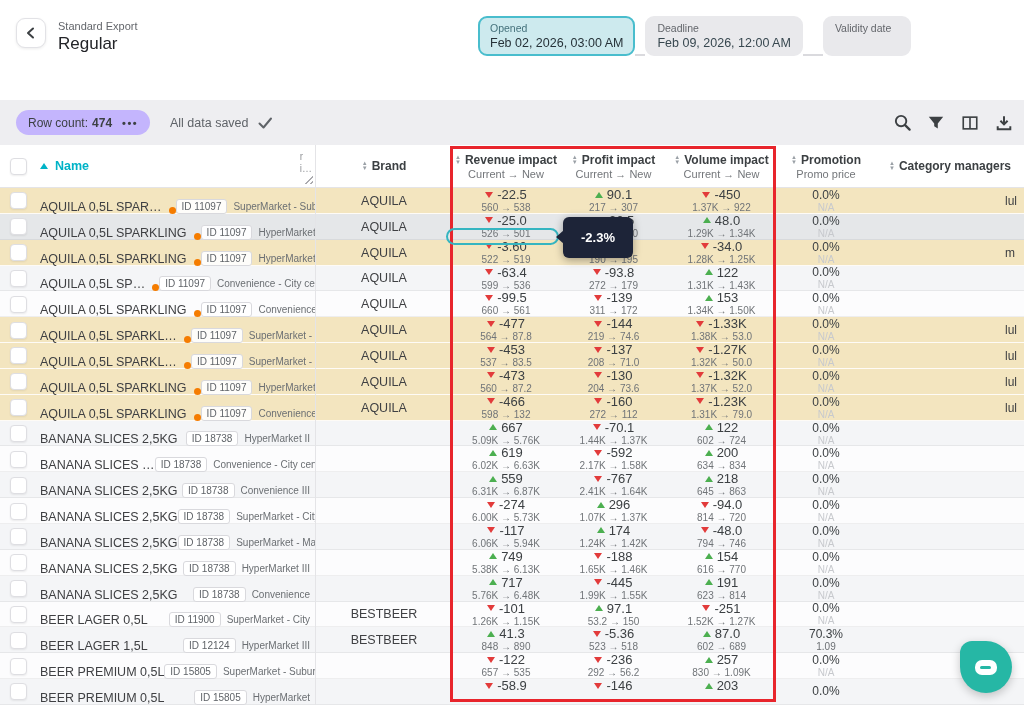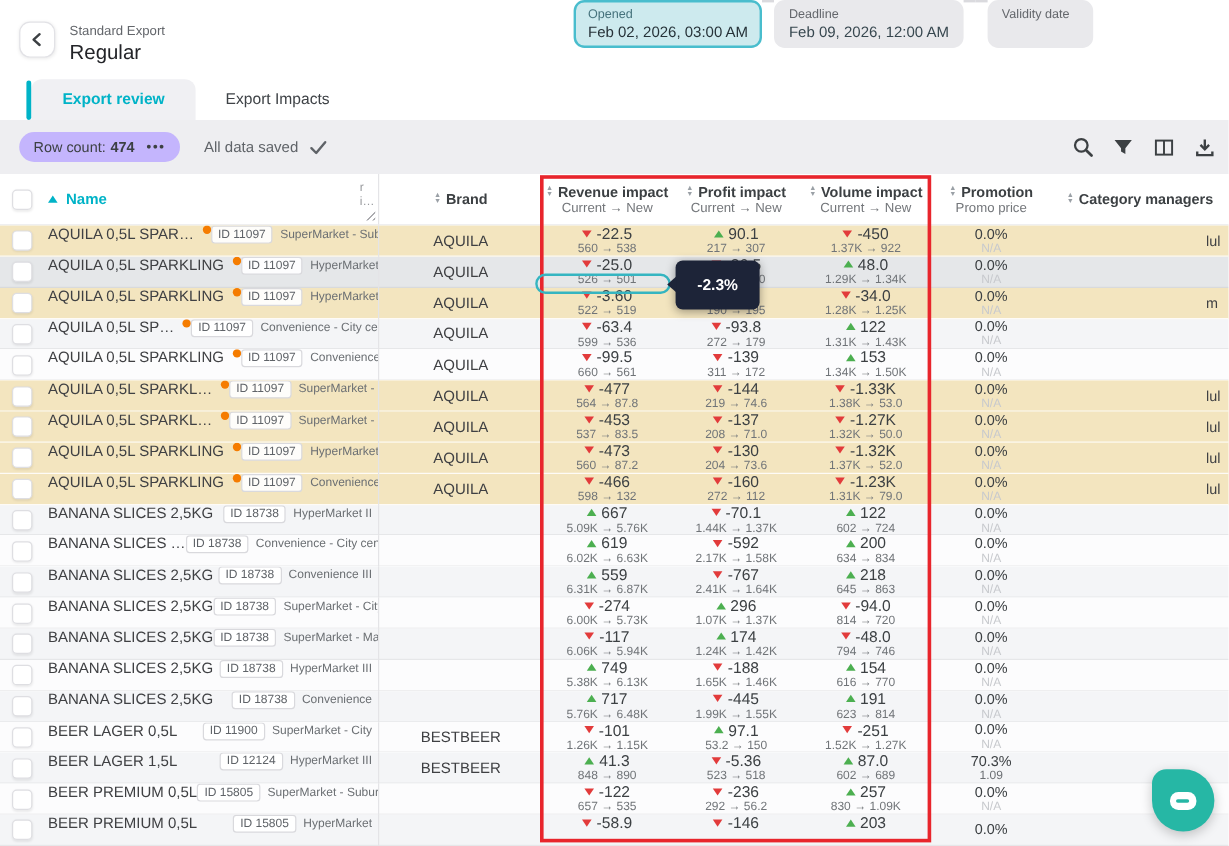--- a/index.html
+++ b/index.html
@@ -8,21 +8,21 @@
   #app { position:relative; width:1024px; height:705px; overflow:hidden; background:#fff; }
 
   
   .topbar { position:absolute; left:0; top:0; width:1024px; height:65px; background:#fff; }
   .back-btn { position:absolute; left:16px; top:18px; width:30px; height:30px; background:#fff;
     border:1px solid #e2e2e6; border-radius:9px; box-shadow:0 1px 3px rgba(0,0,0,.08);
     display:flex; align-items:center; justify-content:center; cursor:pointer; }
   .bc-label { position:absolute; left:58px; top:20px; font-size:11px; color:#63666b; }
   .page-title { position:absolute; left:58px; top:34px; font-size:17px; color:#232428; }
 
-  .dates { position:absolute; left:478px; top:0; display:flex; align-items:flex-start; }
+  .dates { position:absolute; left:478px; top:16px; display:flex; align-items:flex-end; }
   .date-pill { background:#e9e9ec; border:2px solid #e9e9ec; border-radius:9px; padding:4px 10px;
     height:40px; min-width:88px; cursor:pointer; }
   .date-pill .dp-label { font-size:10.5px; color:#63666b; line-height:13px; }
   .date-pill .dp-value { font-size:12.5px; color:#37474f; font-weight:500; line-height:16px; white-space:nowrap; }
   .date-pill.active { background:#cdeaee; border-color:#49bdcd; }
   .date-pill.active .dp-label { color:#45727c; }
   .date-pill.active .dp-value { color:#263238; }
   .conn { width:10px; height:2px; background:#dadade; }
 
   
@@ -43,21 +43,21 @@
   .tool-icons { position:absolute; right:6px; top:0; height:45px; display:flex; align-items:center; gap:6px; }
   .ticon { width:28px; height:28px; display:flex; align-items:center; justify-content:center; cursor:pointer; }
 
   
   .thead { position:absolute; left:0; top:145px; width:1024px; height:43px; background:#fff;
     border-bottom:1px solid #e4e4e7; display:flex; }
   .tbody { position:absolute; left:0; top:188px; width:1024px; height:517px; background:#fff; }
 
   .td-sel  { width:36px;  flex:0 0 36px;  display:flex; align-items:center; justify-content:center; }
   .td-name { width:280px; flex:0 0 280px; position:relative; border-right:1px solid #e4e4e7;
-             display:flex; align-items:flex-start; padding-left:4px; overflow:hidden; }
+             display:flex; align-items:flex-end; padding-left:4px; overflow:hidden; }
   .td-brand{ width:136px; flex:0 0 136px; display:flex; align-items:center; justify-content:center; }
   .td-rev  { width:108px; flex:0 0 108px; }
   .td-prof { width:107px; flex:0 0 107px; }
   .td-vol  { width:109px; flex:0 0 109px; }
   .td-promo{ width:100px; flex:0 0 100px; }
   .td-cat  { width:148px; flex:0 0 148px; }
 
   .checkbox { width:17px; height:17px; background:#fff; border:1px solid #dedee2; border-radius:4px;
     box-shadow:0 1px 2px rgba(0,0,0,.07); cursor:pointer; }
 
@@ -150,25 +150,20 @@
       </div>
       <div class="conn"></div>
       <div class="conn"></div>
       <div class="date-pill">
         <div class="dp-label">Validity date</div>
         <div class="dp-value"></div>
       </div>
     </div>
   </div>
 
-  <div class="tabbar">
-    <div class="tab active">Export review</div>
-    <div class="tab-accent"></div>
-    <div class="tab inactive">Export Impacts</div>
-  </div>
 
   <div class="toolbar">
     <div class="rowcount-pill">
       <span>Row count:</span>
       <b>474</b>
       <span class="rc-dots">•••</span>
     </div>
     <div class="saved">
       <span>All data saved</span>
       <svg width="16" height="14" viewBox="0 0 16 14">

